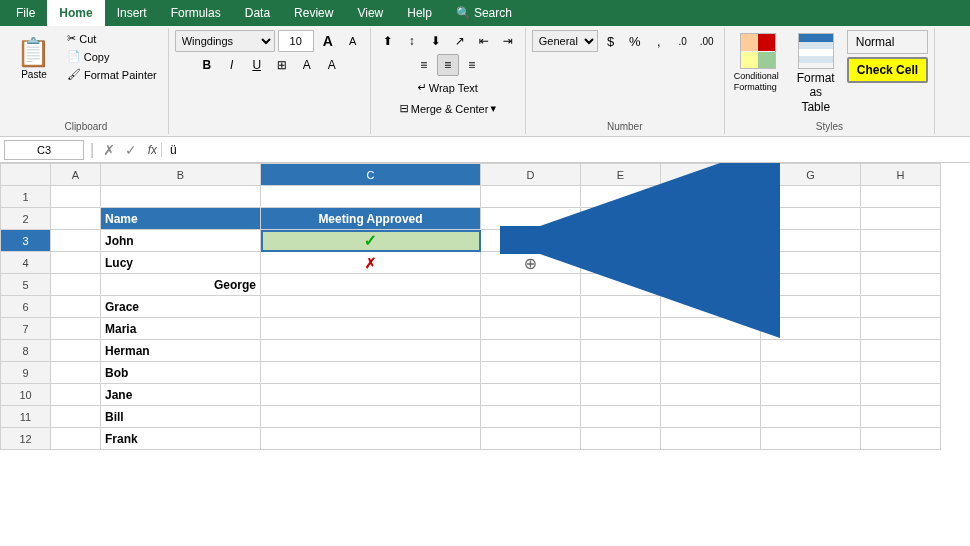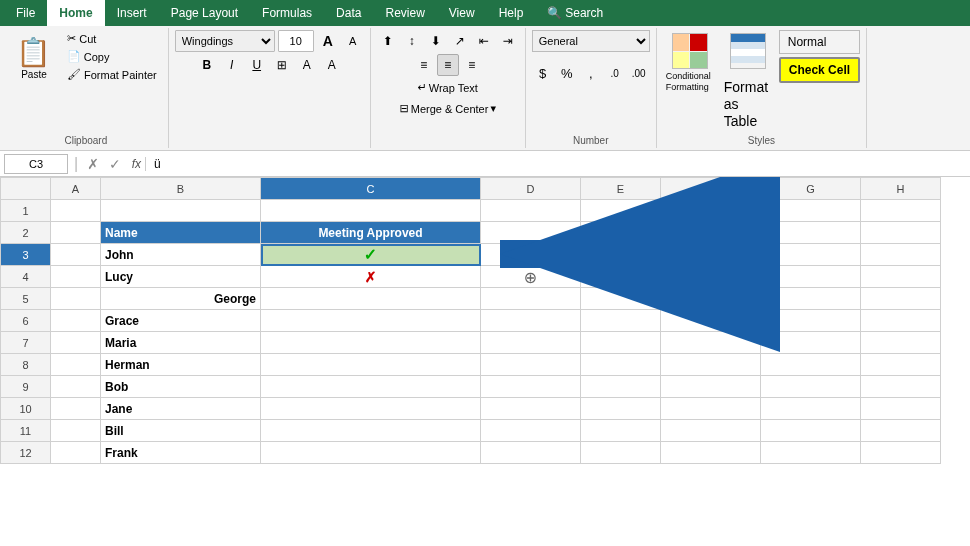--- a/index.html
+++ b/index.html
@@ -43,21 +43,21 @@
     
     .number-group .ribbon-group-content { flex-direction: column; gap: 2px; padding-bottom: 14px; min-width: 90px; }
     .num-select { font-size: 11px; padding: 1px 2px; height: 22px; border: 1px solid #bbb; width: 100%; }
     .styles-btn { display: flex; flex-direction: column; align-items: center; justify-content: center; width: 54px; cursor: pointer; border: 1px solid transparent; padding: 2px; }
 
     .check-cell-btn { background: #ffff00; border: 2px solid #888; padding: 4px 8px; font-size: 12px; font-weight: 600; cursor: pointer; border-radius: 2px; }
     .normal-btn { background: #f3f3f3; border: 1px solid #bbb; padding: 4px 8px; font-size: 12px; cursor: pointer; }
 
     
     .formula-bar { display: flex; align-items: center; background: #fff; border-bottom: 1px solid #ccc; height: 26px; padding: 0 4px; gap: 4px; }
-    .name-box { width: 64px; border: 1px solid #bbb; font-size: 11px; padding: 1px 4px; height: 20px; text-align: center; }
+    .name-box { width: 80px; border: 1px solid #bbb; font-size: 11px; padding: 1px 4px; height: 20px; text-align: center; }
     .formula-sep { color: #bbb; font-size: 16px; margin: 0 2px; }
     .formula-check { color: #888; font-size: 14px; cursor: pointer; padding: 0 3px; }
     .formula-cross { color: #888; font-size: 14px; cursor: pointer; padding: 0 3px; }
     .formula-fx { color: #555; font-size: 12px; font-style: italic; padding: 0 4px; border-right: 1px solid #ccc; margin-right: 4px; }
     .formula-input { flex: 1; border: none; outline: none; font-size: 12px; }
 
     
     .sheet-container { overflow: auto; height: calc(546px - 88px - 26px - 34px); }
     table.sheet { border-collapse: collapse; font-size: 12px; }
     table.sheet th, table.sheet td { border: 1px solid #d0d0d0; min-width: 50px; height: 22px; padding: 0 4px; }
@@ -80,21 +80,20 @@
     .merge-btn { display: flex; align-items: center; gap: 2px; font-size: 11px; padding: 2px 4px; cursor: pointer; border: 1px solid transparent; border-radius: 2px; white-space: nowrap; }
   </style>
 </head>
 <body>
 
 <div class="ribbon">
   <div class="ribbon-tabs">
     <span class="ribbon-tab">File</span>
     <span class="ribbon-tab active">Home</span>
     <span class="ribbon-tab">Insert</span>
-    <span class="ribbon-tab">Page Layout</span>
     <span class="ribbon-tab">Formulas</span>
     <span class="ribbon-tab">Data</span>
     <span class="ribbon-tab">Review</span>
     <span class="ribbon-tab">View</span>
     <span class="ribbon-tab">Help</span>
     <span class="ribbon-tab" style="display:flex;align-items:center;gap:3px;">
       <span>🔍</span>
       <span>Search</span>
     </span>
   </div>
@@ -176,21 +175,21 @@
             <span>▾</span>
           </div>
         </div>
       </div>
     </div>
 
   </div>
 
   <div class="ribbon-group number-group">
     <div class="ribbon-group-content">
-      <div style="display:flex;flex-direction:column;gap:10px;width:100%;">
+      <div style="display:flex;flex-direction:row;gap:2px;width:100%;">
         <div style="display:flex;align-items:center;">
           <select class="num-select">
             <option>General</option>
           </select>
         </div>
         <div style="display:flex; gap:2px; align-items:center; justify-content:center;">
           <div class="icon-btn" style="font-size:13px;">$</div>
           <div class="icon-btn" style="font-size:13px;">%</div>
           <div class="icon-btn" style="font-size:13px;">,</div>
           <div class="icon-btn" style="font-size:10px;">.0</div>
@@ -215,21 +214,21 @@
           <div style="font-size:9px; text-align:left; line-height:1.2; margin-top:2px;">Conditional Formatting</div>
         </div>
 
         <div class="styles-btn">
           <div style="width:36px;height:36px;border:1px solid #bbb;overflow:hidden;display:flex;flex-direction:column;">
             <div style="background:#2e74b5;height:8px;"></div>
             <div style="background:#d6e4f0;height:7px;"></div>
             <div style="background:#fff;height:7px;"></div>
             <div style="background:#d6e4f0;height:7px;"></div>
           </div>
-          <div style="font-size:14px; text-align:left; line-height:1.2; margin-top:10px;">Format as<br>Table</div>
+          <div style="font-size:12px; text-align:center; line-height:1.2; margin-top:2px;">Format as<br>Table</div>
         </div>
 
         <div style="display:flex;flex-direction:column;gap:3px;">
           <div class="normal-btn">Normal</div>
           <div class="check-cell-btn">Check Cell</div>
         </div>
       </div>
     </div>
     <span class="ribbon-group-label">Styles</span>
   </div>

